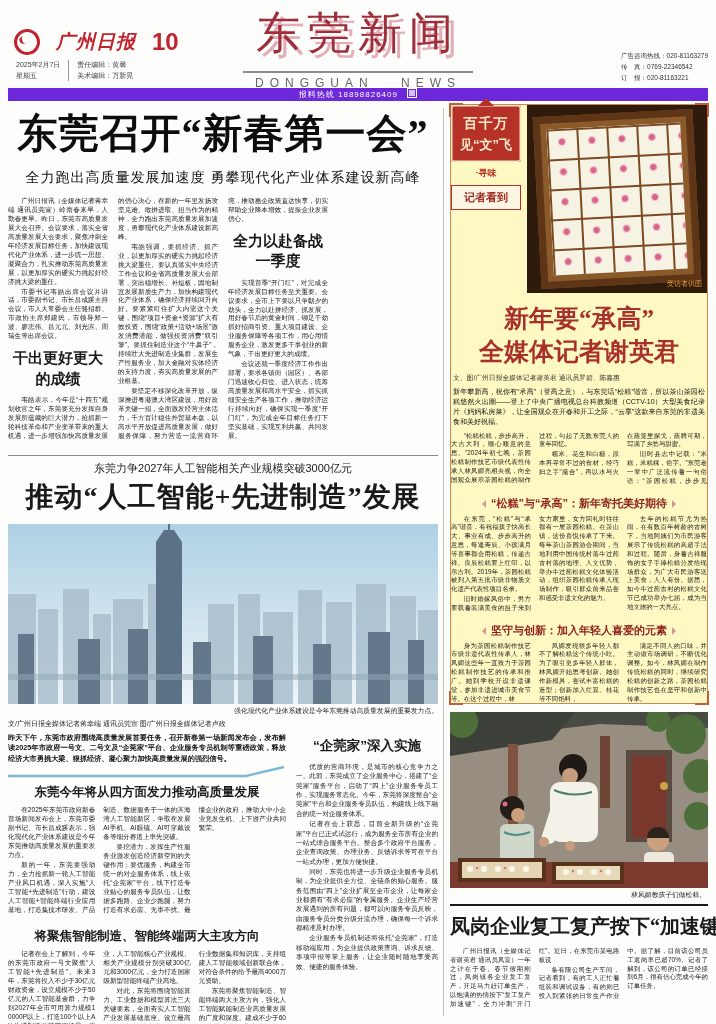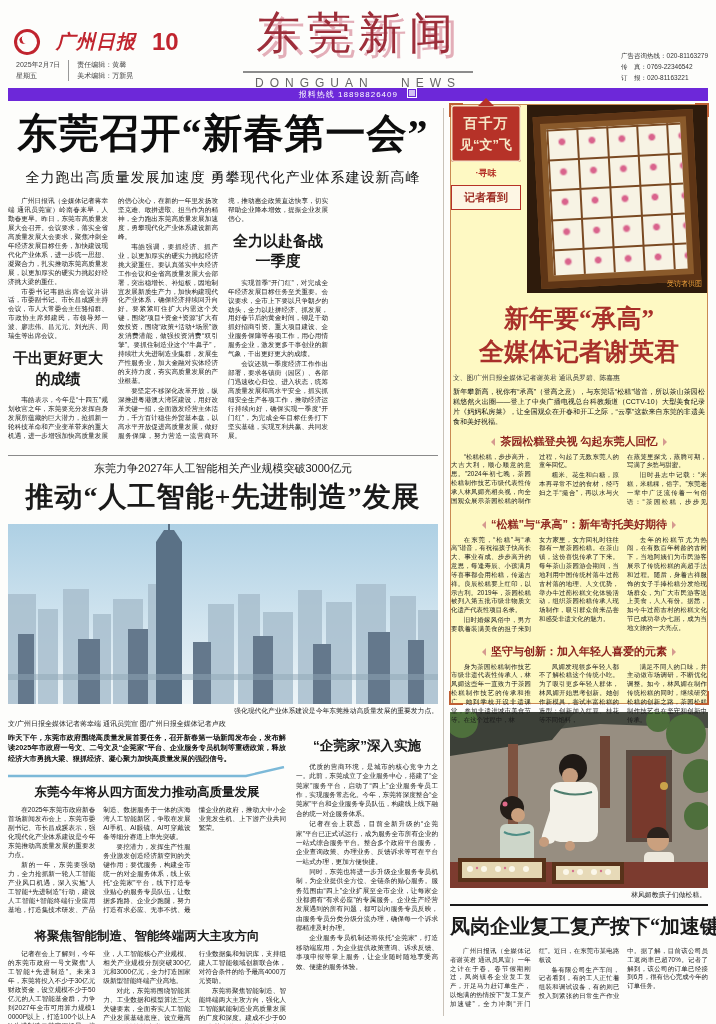--- a/index.html
+++ b/index.html
@@ -258,23 +258,20 @@
       </div>
     </div>
 
     <div class="feat-headline serif">
       <div>新年要“承高”</div>
       <div>全媒体记者谢英君</div>
     </div>
     <div class="feat-byline">文、图/广州日报全媒体记者谢英君 通讯员罗碧、陈嘉惠</div>
     <p class="feat-intro">新年攀新高，祝你有“承高”（登高之意），与东莞话“松糕”谐音，所以茶山茶园松糕悠然火出圈——登上了中央广播电视总台科教频道（CCTV-10）大型美食纪录片《妈妈私房菜》，让全国观众在开春和开工之际，“云享”这款来自东莞的非遗美食和美好祝福。</p>
 
-    <div class="feat-sub">
-      <span class="tri tri-l"></span><span>茶园松糕登央视 勾起东莞人回忆</span><span class="tri tri-r"></span>
-    </div>
     <div class="fcols s1">
       <p class="t">“松糕松糕，步步高升，大吉大利，顺心顺意的意思。”2024年初七晚，茶园松糕制作技艺市级代表性传承人林凤媚亮相央视，向全国观众展示茶园松糕的制作过程，勾起了无数东莞人的童年回忆。</p>
       <p class="t">糯米、花生和白糖，原本再寻常不过的食材，经巧妇之手“撮合”，再以水与火在蒸笼里探戈，蒸腾可期，写满了乡愁与甜蜜。</p>
       <p class="t">旧时县志中记载：“米糕，米糕粿，俗字。”东莞老一辈中广泛流传着一句俗语：“茶园松糕，步步见好”，道出了松糕在东莞人心目中的分量。</p>
     </div>
 
     <div class="feat-sub">
       <span class="tri tri-l"></span><span>“松糕”与“承高”：新年寄托美好期待</span><span class="tri tri-r"></span>
     </div>
     <div class="fcols s2">

